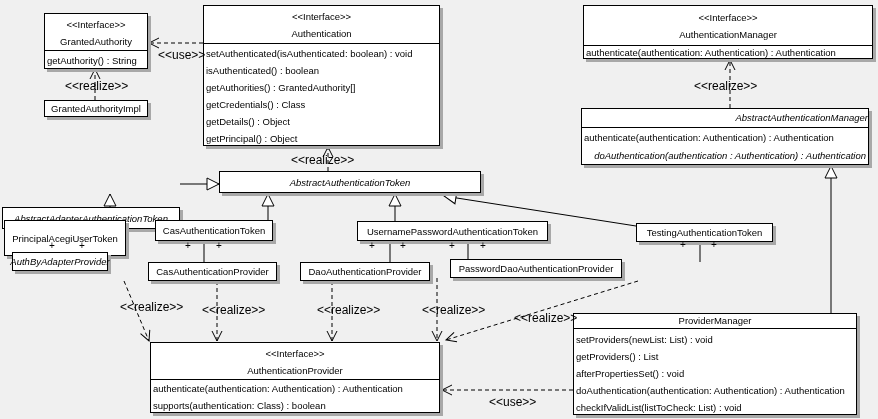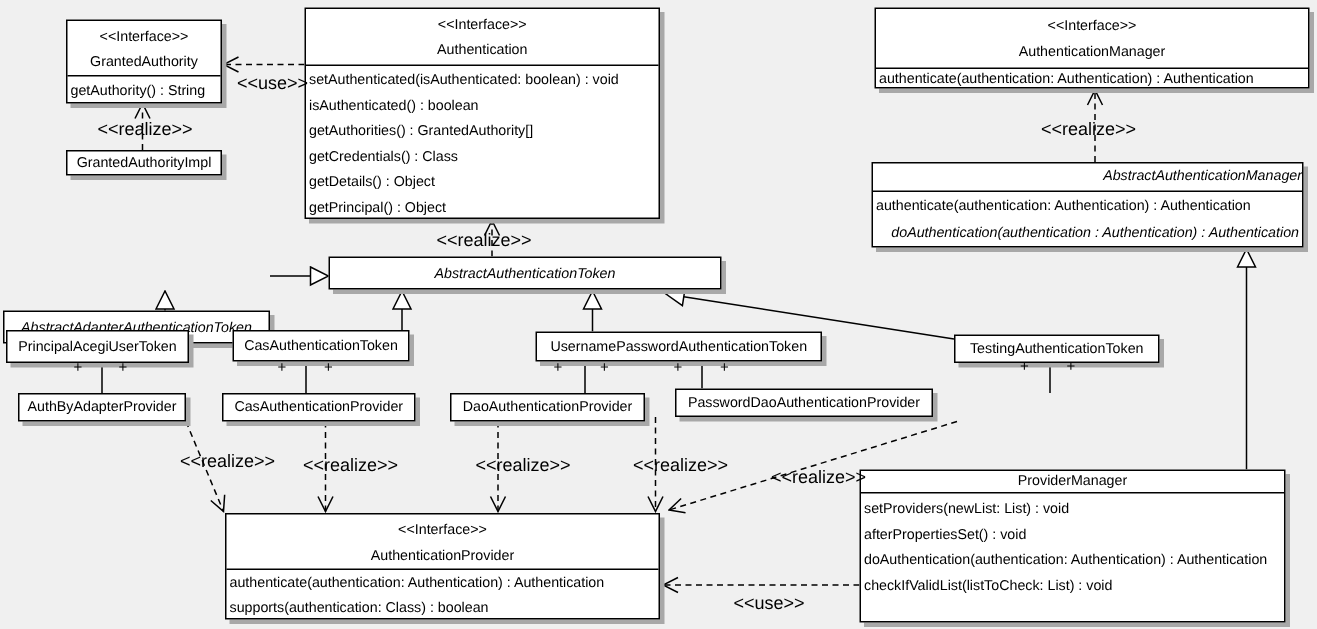--- a/index.html
+++ b/index.html
@@ -122,37 +122,37 @@
   </div>
 
   <div class="uml-box nameonly it" style="left:2px; top:171px; width:178px; height:22px;margin-top:36px;">
     <span>AbstractAdapterAuthenticationToken</span>
   </div>
 
   <div class="uml-box nameonly it" style="left:219px; top:171px; width:262px; height:22px;">
     <span>AbstractAuthenticationToken</span>
   </div>
 
-  <div class="uml-box nameonly" style="left:4px; top:220px; width:122px; height:22px;">
+  <div class="uml-box nameonly" style="left:4px; top:220px; width:122px; height:36px;">
     <span>PrincipalAcegiUserToken</span>
   </div>
 
   <div class="uml-box nameonly" style="left:155px; top:220px; width:118px; height:21px;">
     <span>CasAuthenticationToken</span>
   </div>
 
   <div class="uml-box nameonly" style="left:357px; top:221px; width:191px; height:20px;">
     <span>UsernamePasswordAuthenticationToken</span>
   </div>
 
   <div class="uml-box nameonly" style="left:636px; top:223px; width:137px; height:19px;text-align:center;">
     <span>TestingAuthenticationToken</span>
   </div>
 
-  <div class="uml-box nameonly" style="left:12px; top:262px; width:112px; height:19px;">
+  <div class="uml-box nameonly" style="left:12px; top:252px; width:96px; height:19px;font-style:italic;">
     <span>AuthByAdapterProvider</span>
   </div>
 
   <div class="uml-box nameonly" style="left:148px; top:262px; width:129px; height:19px;">
     <span>CasAuthenticationProvider</span>
   </div>
 
   <div class="uml-box nameonly" style="left:300px; top:262px; width:130px; height:19px;">
     <span>DaoAuthenticationProvider</span>
   </div>
@@ -172,20 +172,21 @@
       <div class="m">supports(authentication: Class) : boolean</div>
     </div>
   </div>
 
   <div class="uml-box" style="left:573px; top:313px; width:284px; height:102px;">
     <div class="title" style="height:15px;">
       <div class="title1" style="line-height:14px;">ProviderManager</div>
     </div>
     <div class="methods" style="padding-top:2px;">
       <div class="m">setProviders(newList: List) : void</div>
+      <div class="m">getProviders() : List</div>
       <div class="m">afterPropertiesSet() : void</div>
       <div class="m">doAuthentication(authentication: Authentication) : Authentication</div>
       <div class="m">checkIfValidList(listToCheck: List) : void</div>
     </div>
   </div>
 
   <div class="elabel" style="left:158px; top:50px;">&lt;&lt;use&gt;&gt;</div>
   <div class="elabel" style="left:65px; top:81px;">&lt;&lt;realize&gt;&gt;</div>
   <div class="elabel" style="left:291px; top:155px;">&lt;&lt;realize&gt;&gt;</div>
   <div class="elabel" style="left:694px; top:81px;">&lt;&lt;realize&gt;&gt;</div>

